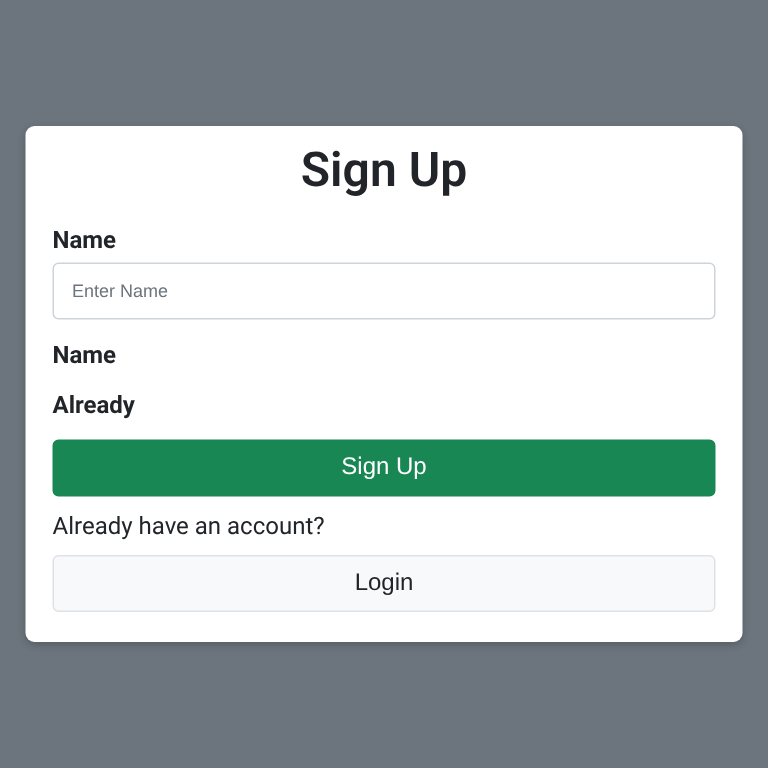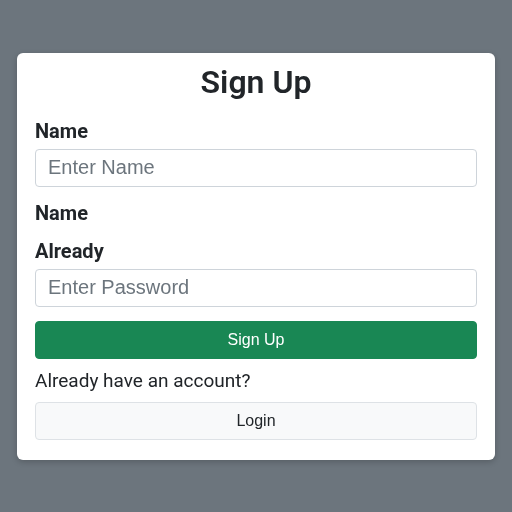--- a/index.html
+++ b/index.html
@@ -23,28 +23,28 @@
     font-size: 32px;
     font-weight: 600;
     text-align: center;
     margin-top: 4px;
     margin-bottom: 18px;
   }
   .form-group { margin-bottom: 14px; }
   .form-label {
     display: block;
     font-weight: 700;
-    font-size: 20px;
+    font-size: 16px;
     margin-bottom: 6px;
   }
   .form-control {
     width: 100%;
     height: 38px;
     padding: 6px 12px;
-    font-size: 20px;
+    font-size: 12px;
     color: #495057;
     background: #fff;
     border: 1px solid #ced4da;
     border-radius: 4px;
     outline: none;
   }
   .form-control::placeholder { color: #6c757d; opacity: 1; }
   .btn {
     display: block;
     width: 100%;
@@ -56,21 +56,21 @@
     text-align: center;
     line-height: 36px;
   }
   .btn-success {
     background: #198754;
     border-color: #198754;
     color: #fff;
     margin-top: 4px;
   }
   .helper {
-    font-size: 19px;
+    font-size: 16px;
     margin-top: 10px;
     margin-bottom: 10px;
   }
   .btn-light {
     background: #f8f9fa;
     border-color: #dee2e6;
     color: #212529;
     text-align: center;
   }
 </style>
@@ -84,21 +84,20 @@
     <label class="form-label">Name</label>
     <input type="text" class="form-control" placeholder="Enter Name" style="">
   </div>
 
   <div class="form-group">
     <label class="form-label">Name</label>
   </div>
 
   <div class="form-group">
     <label class="form-label">Already</label>
-    <input type="password" class="form-control" placeholder="Enter Password" style="">
   </div>
 
   <button class="btn btn-success">Sign Up</button>
 
   <p class="helper">Already have an account?</p>
 
   <button class="btn btn-light">Login</button>
 </div>
 
 </body></html>

